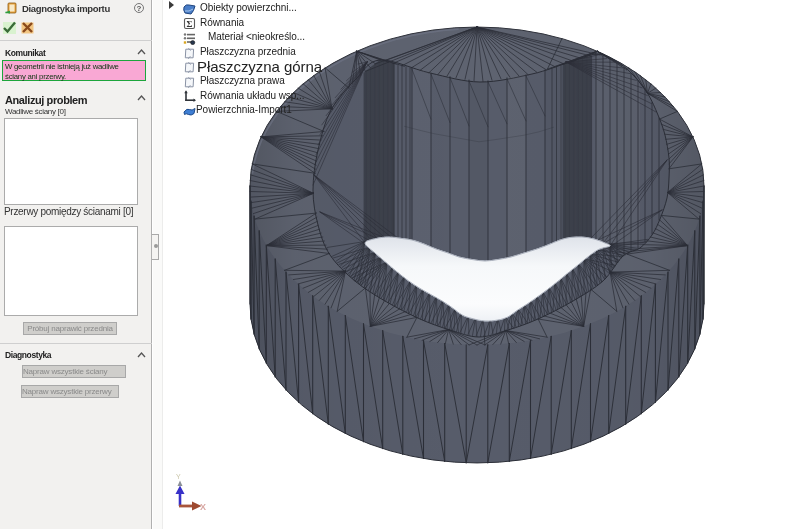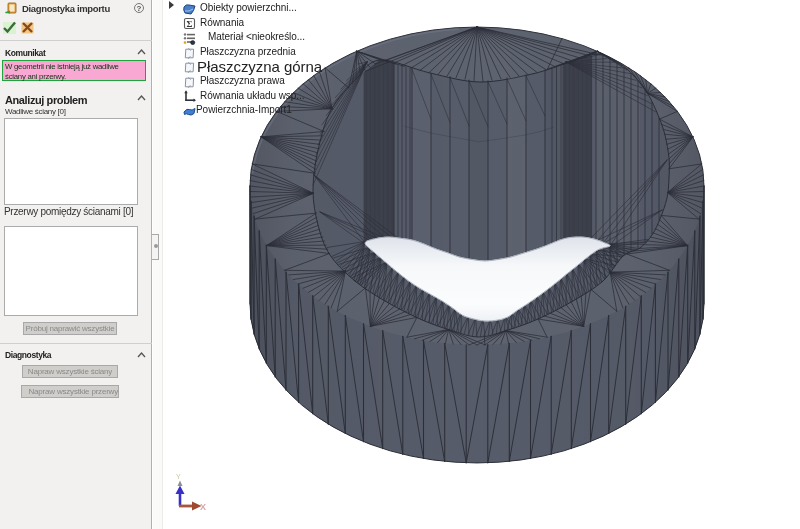--- a/index.html
+++ b/index.html
@@ -721,26 +721,26 @@
        font-size:7.8px;letter-spacing:-0.25px;color:#103312;padding:1px 2px;line-height:9.5px;box-sizing:border-box">W geometrii nie istnieją już wadliwe<br>ściany ani przerwy.</div>
   <div style="position:absolute;left:5px;top:94px;font-size:11px;letter-spacing:-0.4px;font-weight:bold;color:#222">Analizuj problem</div>
   <svg style="position:absolute;left:137px;top:95px" width="9" height="6" viewBox="0 0 9 6">
      <path d="M1 5 L4.5 1 L8 5" fill="none" stroke="#555" stroke-width="1.3"></path>
     </svg>
   <div style="position:absolute;left:5px;top:107px;font-size:8px;letter-spacing:-0.3px;color:#333">Wadliwe ściany [0]</div>
   <div style="position:absolute;left:4px;top:118px;width:134px;height:87px;background:#fff;border:1px solid #ababab"></div>
   <div style="position:absolute;left:4px;top:206px;font-size:10px;letter-spacing:-0.3px;color:#333">Przerwy pomiędzy ścianami [0]</div>
   <div style="position:absolute;left:4px;top:226px;width:134px;height:90px;background:#fff;border:1px solid #ababab"></div>
   <div style="position:absolute;left:23px;top:322px;width:94px;height:13px;background:#cfcecb;border:1px solid #a8a8a8;
-       font-size:8px;letter-spacing:-0.2px;color:#8a8a8a;text-align:center;line-height:12px;white-space:nowrap;overflow:hidden">Próbuj naprawić wszystkie</div>
+       font-size:8px;letter-spacing:-0.2px;color:#8a8a8a;text-align:center;line-height:12px;white-space:nowrap;overflow:hidden">Próbuj naprawić przednia</div>
   <div style="position:absolute;left:0;top:343px;width:152px;border-top:1px solid #cfcfcf"></div>
   <div style="position:absolute;left:5px;top:350px;font-size:8.5px;letter-spacing:-0.4px;font-weight:bold;color:#222">Diagnostyka</div>
   <svg style="position:absolute;left:137px;top:352px" width="9" height="6" viewBox="0 0 9 6">
      <path d="M1 5 L4.5 1 L8 5" fill="none" stroke="#555" stroke-width="1.3"></path>
     </svg>
-  <div style="position:absolute;left:22px;top:365px;width:96px;height:13px;background:#cfcecb;border:1px solid #a8a8a8;
-       font-size:8px;letter-spacing:-0.2px;color:#8a8a8a;text-align:center;line-height:12px;white-space:nowrap;overflow:hidden">Napraw wszystkie ściany</div>
+  <div style="position:absolute;left:22px;top:365px;width:104px;height:13px;background:#cfcecb;border:1px solid #a8a8a8;
+       font-size:8px;letter-spacing:-0.2px;color:#8a8a8a;text-align:left;line-height:12px;white-space:nowrap;overflow:hidden">Napraw wszystkie ściany</div>
   <div style="position:absolute;left:21px;top:385px;width:98px;height:13px;background:#cfcecb;border:1px solid #a8a8a8;
-       font-size:8px;letter-spacing:-0.2px;color:#8a8a8a;text-align:right;line-height:12px;white-space:nowrap;overflow:hidden">Napraw wszystkie przerwy</div>
+       font-size:8px;letter-spacing:-0.2px;color:#8a8a8a;text-align:left;line-height:12px;white-space:nowrap;overflow:hidden">Napraw wszystkie przerwy</div>
 </div>
 <div style="position:absolute;left:153px;top:0;width:10px;height:529px;background:#fafaf9;border-right:1px solid #ececeb"></div>
 <div style="position:absolute;left:152px;top:234px;width:7px;height:26px;background:#f5f4f2;border:1px solid #a9a9a9;border-left:none"></div>
 <div style="position:absolute;left:154px;top:244px;width:4px;height:4px;border-radius:50%;background:#9a9a9a"></div>
 
 </body></html>

